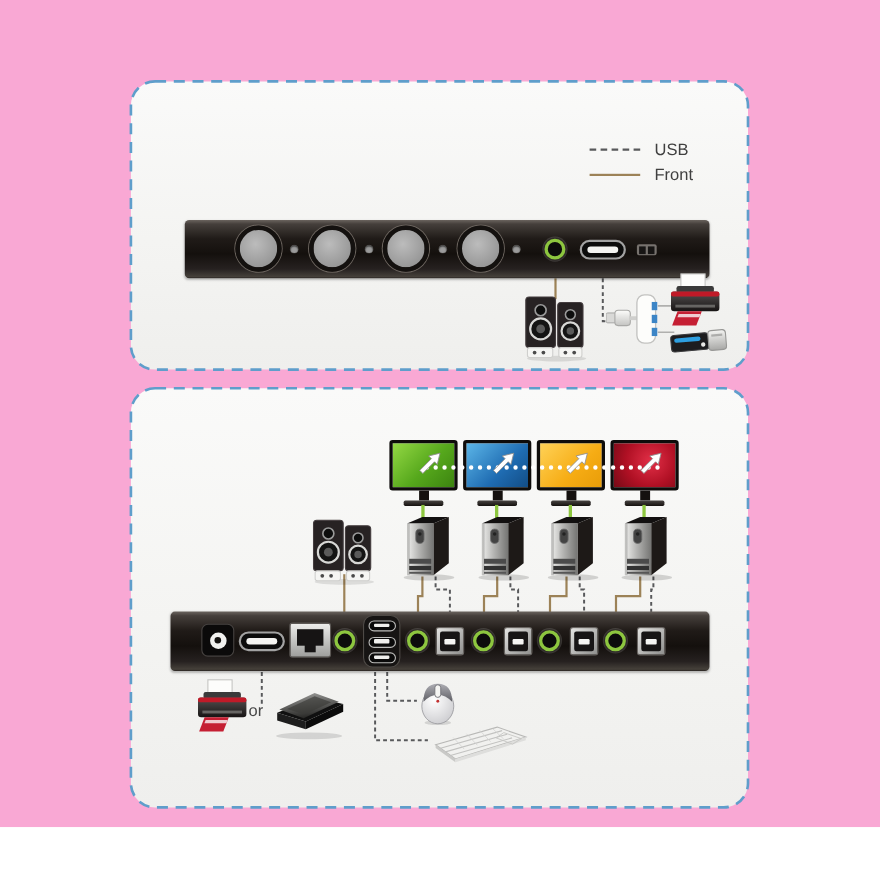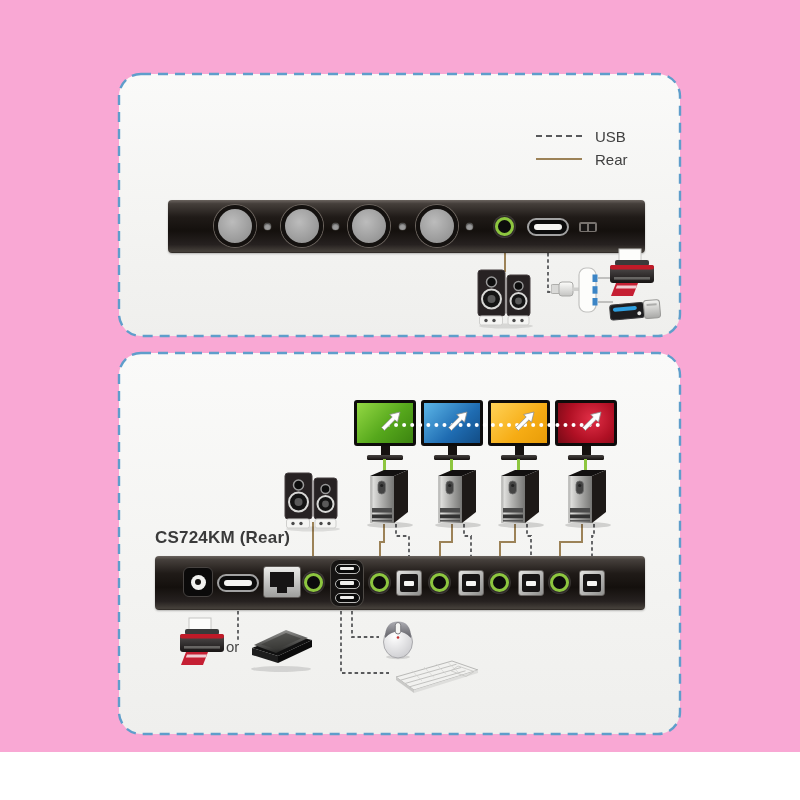--- a/index.html
+++ b/index.html
@@ -259,21 +259,21 @@
     </g>
   </svg>
 
   <div class="legend" style="left:536px; top:127px;">
     <div class="legend-row">
       <span class="legend-line dashed"></span>
       <span class="legend-label">USB</span>
     </div>
     <div class="legend-row">
       <span class="legend-line solid"></span>
-      <span class="legend-label">Rear</span>
+      <span class="legend-label">Front</span>
     </div>
   </div>
 
 
   <div class="panel" style="left:168px; top:200px; width:477px; height:53px;">
     <div class="pushbtn" style="left:46px; top:5px;"></div>
     <div class="pushbtn" style="left:113px; top:5px;"></div>
     <div class="pushbtn" style="left:180px; top:5px;"></div>
     <div class="pushbtn" style="left:248px; top:5px;"></div>
     <div class="led" style="left:96px;  top:23px;"></div>
@@ -347,21 +347,20 @@
       <use href="#sym-computer"></use>
     </svg>
   <svg class="dev" style="left:560px; top:466px;" width="56" height="62" viewBox="0 0 56 62">
       <use href="#sym-computer"></use>
     </svg>
 
   <svg class="dev" style="left:284px; top:470px;" width="58" height="62" viewBox="0 0 58 62">
       <use href="#sym-speakers"></use>
     </svg>
 
-  <div class="sect-title" style="left:155px; top:528px;">CS724KM (Rear)</div>
 
   <div class="panel" style="left:155px; top:556px; width:490px; height:54px;">
     <div class="power-jack" style="left:28px; top:11px;"></div>
     <div class="flat-port" style="left:62px; top:18px;"></div>
     <div class="rj45" style="left:108px; top:10px;"></div>
     <div class="jack" style="left:149px; top:17px;"></div>
     <div class="usb-stack" style="left:175px; top:3px;">
       <div class="stack-slot" style="top:4px;"></div>
       <div class="stack-slot" style="top:18.5px;"></div>
       <div class="stack-slot" style="top:33px;"></div>

